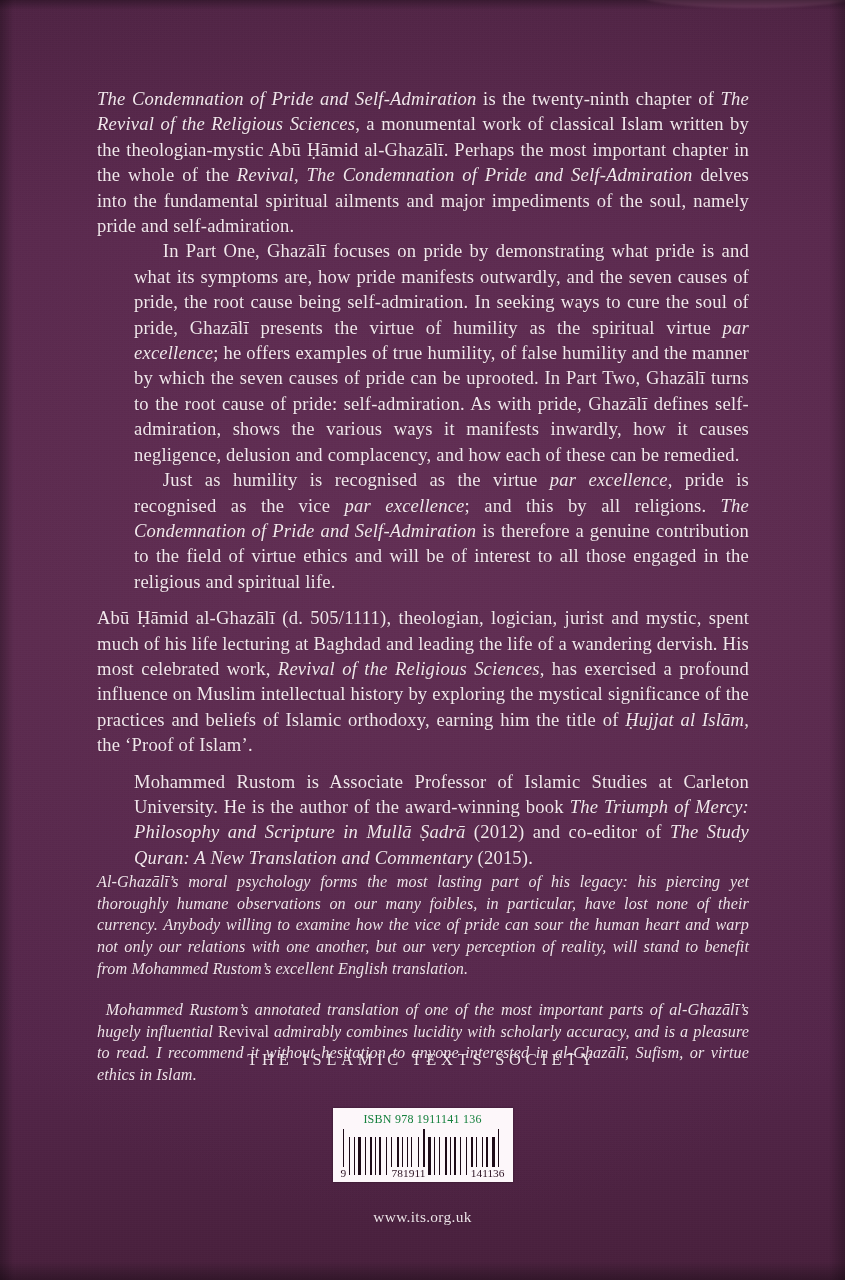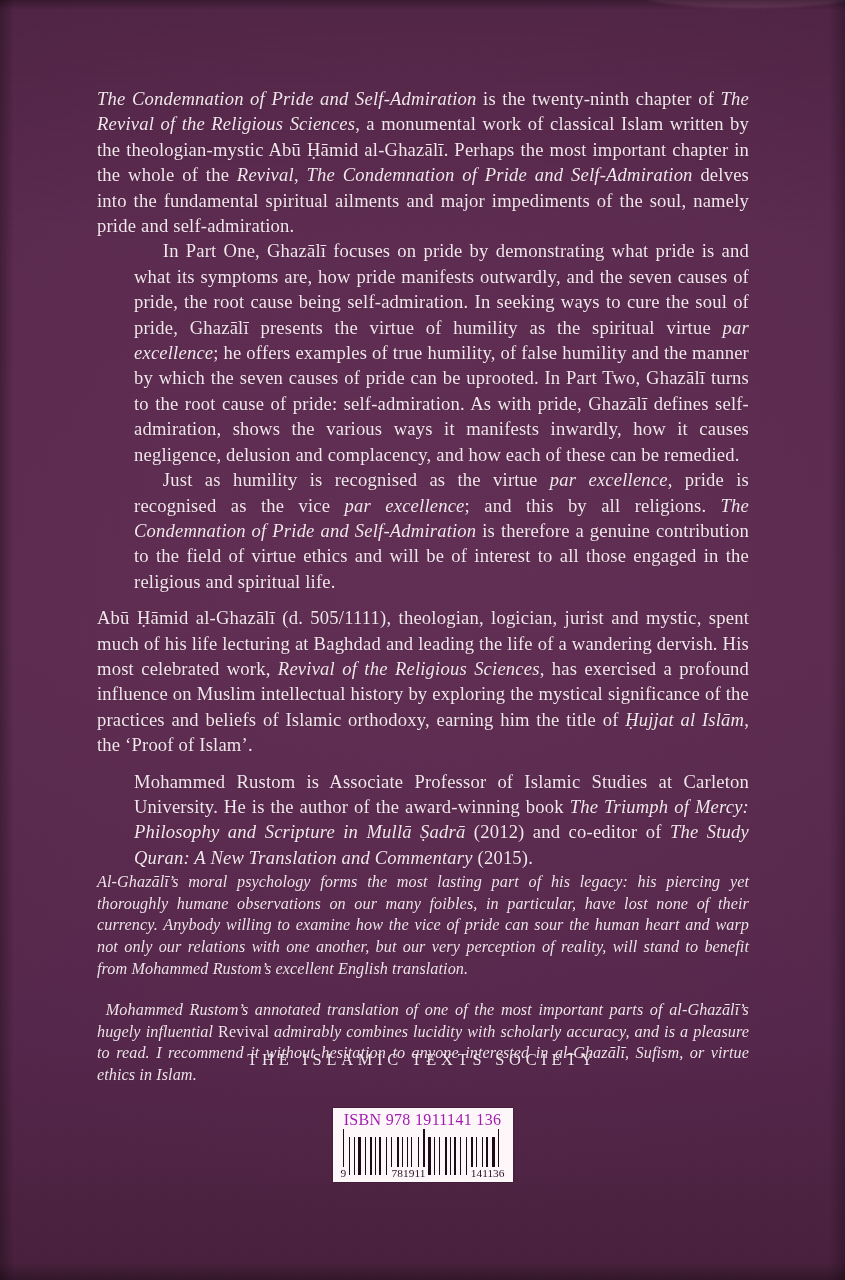--- a/index.html
+++ b/index.html
@@ -148,22 +148,22 @@
     transform: translateX(-50%);
     top: 1108px;
     width: 180px;
     background: #fdf7fa;
     padding: 4px 6px 2px 6px;
     box-sizing: border-box;
     box-shadow: 0 0 2px rgba(0,0,0,0.4);
   }
   #isbn-text {
     text-align: center;
-    color: #a21caf;
-    font-size: 16px;
+    color: #15803d;
+    font-size: 12px;
     letter-spacing: 0.02em;
     line-height: 15px;
     white-space: nowrap;
   }
   #bars {
     display: flex;
     align-items: flex-end;
     height: 46px;
     margin: 2px 0 0 0;
     justify-content: center;
@@ -302,14 +302,15 @@
         <div class="b tall" style="width: 1px;"></div>
         <div class="b tall" style="width: 2px; background: transparent;"></div>
       </div>
     <div id="ean-digits">
       <span>9</span>
       <span>781911</span>
       <span>141136</span>
     </div>
   </div>
 
+  <div id="website">www.its.org.uk</div>
 
 </div>
 
 </body></html>

